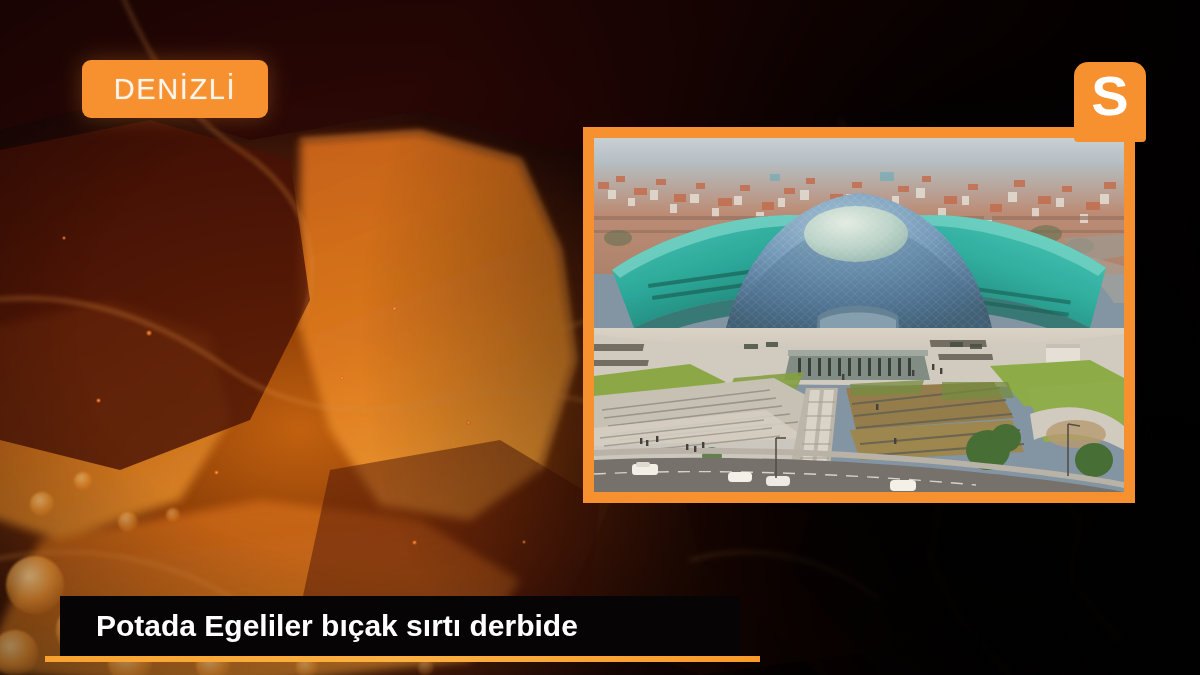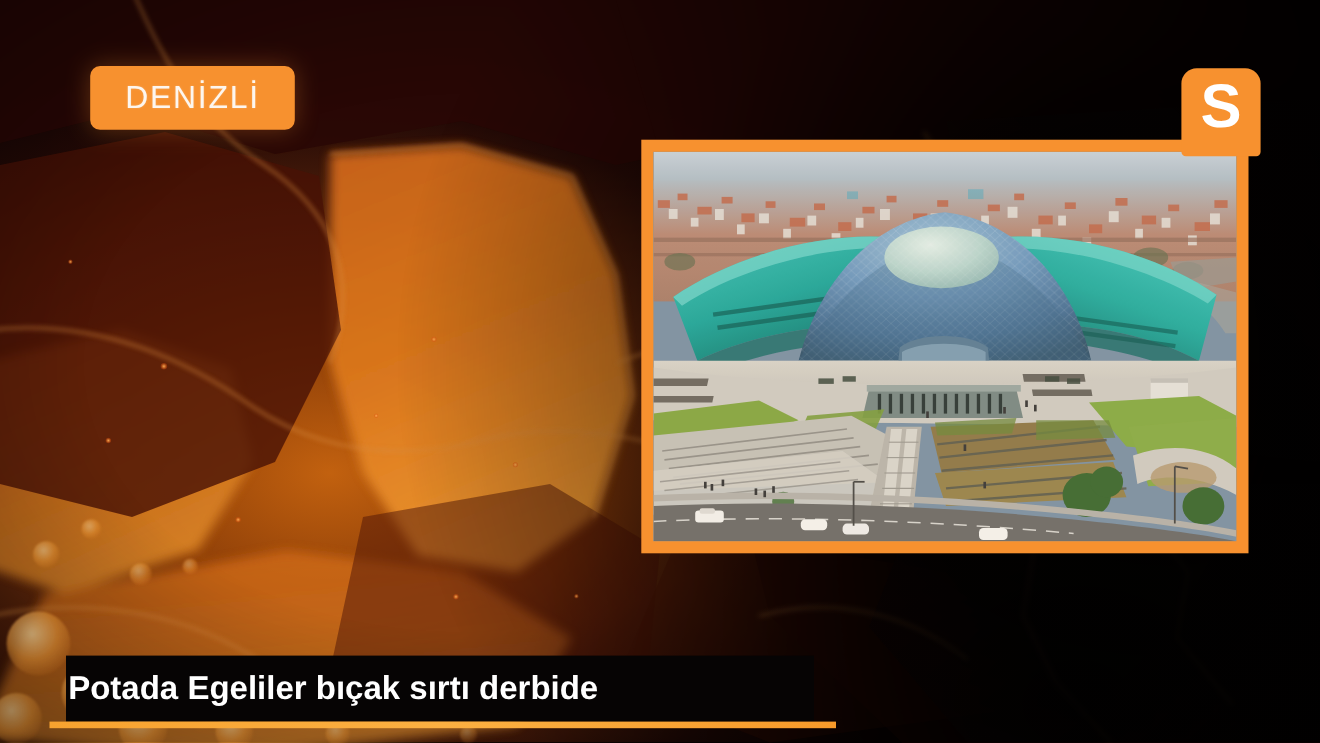--- a/index.html
+++ b/index.html
@@ -140,21 +140,21 @@
     height: 60px;
     background: #060404;
     display: flex;
     align-items: center;
     z-index: 7;
   }
   .headline-bar .text {
     color: #ffffff;
     font-size: 30px;
     font-weight: bold;
-    padding-left: 2px;
+    padding-left: 36px;
     line-height: 1;
     white-space: nowrap;
   }
   .headline-underline {
     position: absolute;
     left: 45px;
     top: 656px;
     width: 715px;
     height: 6px;
     background: linear-gradient(90deg, #f7a22f 0%, #fbb042 50%, #f79a2a 100%);

